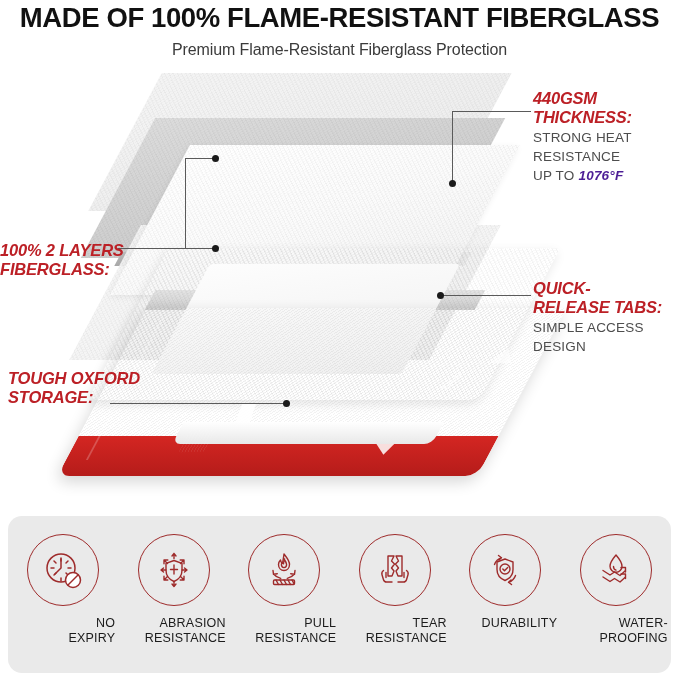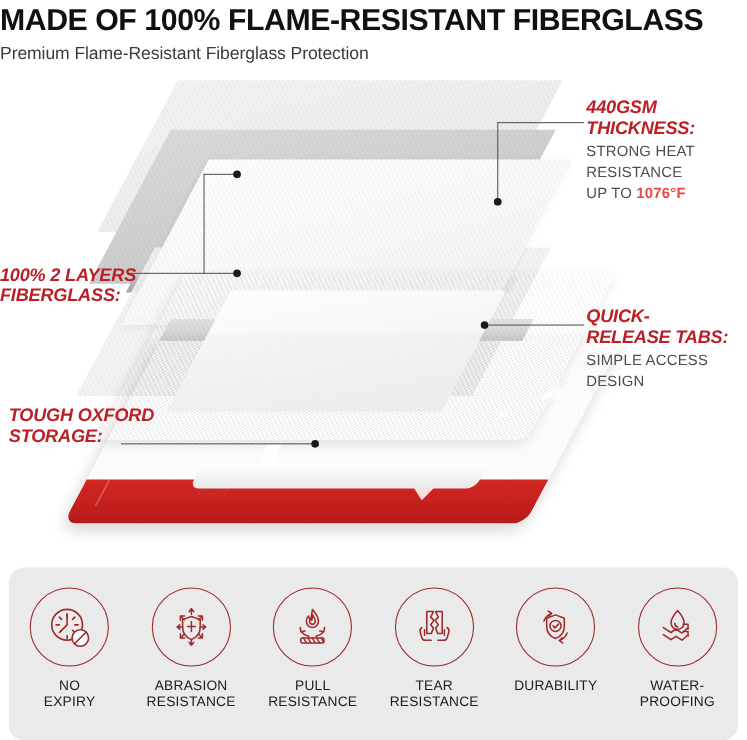--- a/index.html
+++ b/index.html
@@ -14,21 +14,21 @@
     overflow: hidden;
     font-family: "Liberation Sans", sans-serif;
     -webkit-font-smoothing: antialiased;
   }
 
   
   .header {
     position: absolute;
     top: 0; left: 0;
     width: 679px;
-    text-align: left;
+    text-align: center;
     z-index: 30;
   }
   .headline {
     font-size: 27.5px;
     font-weight: 700;
     letter-spacing: -0.4px;
     color: #111111;
     margin: 4px 0 0 0;
     line-height: 1.05;
     white-space: nowrap;
@@ -253,21 +253,21 @@
   }
   .callout .c-body {
     font-size: 13.5px;
     font-weight: 400;
     color: #4d4d4d;
     line-height: 1.38;
     margin: 3px 0 0 0;
     letter-spacing: .2px;
     white-space: pre-line;
   }
-  .c-body .hot { color: #ef4444; font-weight: 700; }
+  .c-body .hot { color: #4c1d95; font-weight: 700; font-style: italic; }
 
   #callout-440   { left: 533px; top: 89px;  width: 150px; }
   #callout-quick { left: 533px; top: 279px; width: 150px; }
   #callout-layers{ left: 0px;   top: 209px; width: 160px; margin-top: 32px; }
   #callout-oxford{ left: 8px;   top: 369px; width: 170px; }
 
   
   .feature-panel {
     position: absolute;
     left: 8px; top: 516px;
@@ -276,21 +276,21 @@
     border-radius: 14px;
     z-index: 10;
     display: flex;
     justify-content: space-around;
     align-items: flex-start;
     padding-top: 18px;
     box-sizing: border-box;
   }
   .feature {
     width: 104px;
-    text-align: center;
+    text-align: right;
   }
   .feature .circ {
     width: 70px; height: 70px;
     margin: 0 auto;
     border: 1.6px solid #9e2b2b;
     border-radius: 50%;
     display: flex;
     align-items: center;
     justify-content: center;
     background: transparent;

